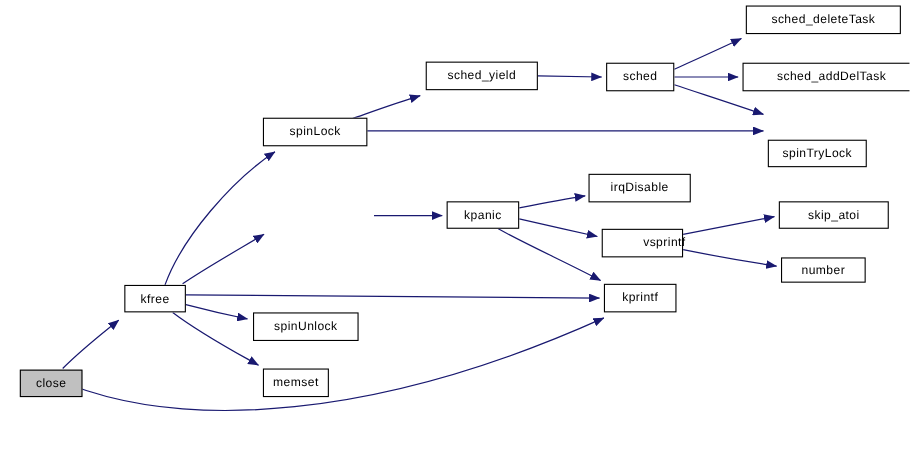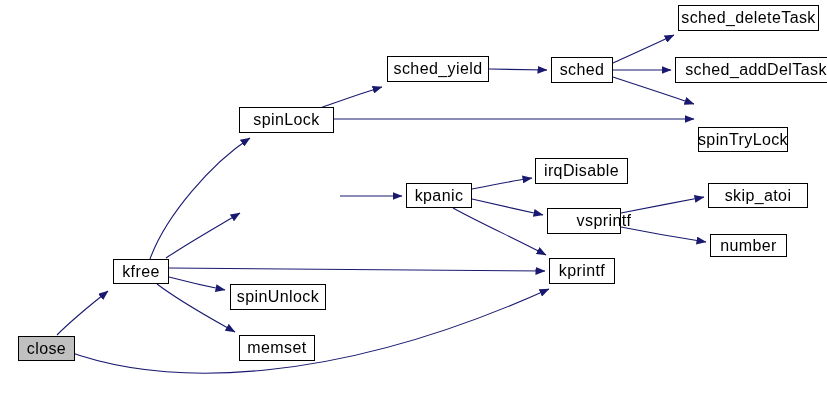--- a/index.html
+++ b/index.html
@@ -17,21 +17,21 @@
     width: 827px; height: 417px;
   }
   .node {
     position: absolute;
     box-sizing: border-box;
     border: 1px solid #000000;
     background: #ffffff;
     display: flex;
     align-items: center;
     justify-content: center;
-    font-size: 16px;
+    font-size: 11px;
     letter-spacing: 0.4px;
     color: #000000;
     white-space: nowrap;
     cursor: pointer;
   }
   .node.root { background: #c0c0c0; margin-left: 11px; }
 </style>
 </head>
 <body>
 
@@ -74,15 +74,15 @@
   <div class="node" style="left:678px; top:5px;   width:141px; height:26px;">sched_deleteTask</div>
   <div class="node" style="left:675px; top:57px;  width:162px; height:26px;">sched_addDelTask</div>
   <div class="node" style="left:698px; top:107px; width:90px; height:25px;margin-top:20px;">spinTryLock</div>
   <div class="node" style="left:406px; top:183px; width:66px;  height:25px;">kpanic</div>
   <div class="node" style="left:535px; top:158px; width:93px;  height:26px;">irqDisable</div>
   <div class="node" style="left:547px; top:208px; width:74px;  height:26px;padding-left:40px;">vsprintf</div>
   <div class="node" style="left:708px; top:183px; width:100px;  height:25px;">skip_atoi</div>
   <div class="node" style="left:549px; top:258px; width:66px;  height:26px;">kprintf</div>
   <div class="node" style="left:710px; top:234px; width:77px;  height:23px;">number</div>
   <div class="node" style="left:230px; top:284px; width:96px;  height:26px;">spinUnlock</div>
-  <div class="node" style="left:239px; top:335px; width:76px;  height:26px;">memset</div>
+  <div class="node" style="left:239px; top:335px; width:60px;  height:26px;">memset</div>
 
 </div>
 
 </body></html>

